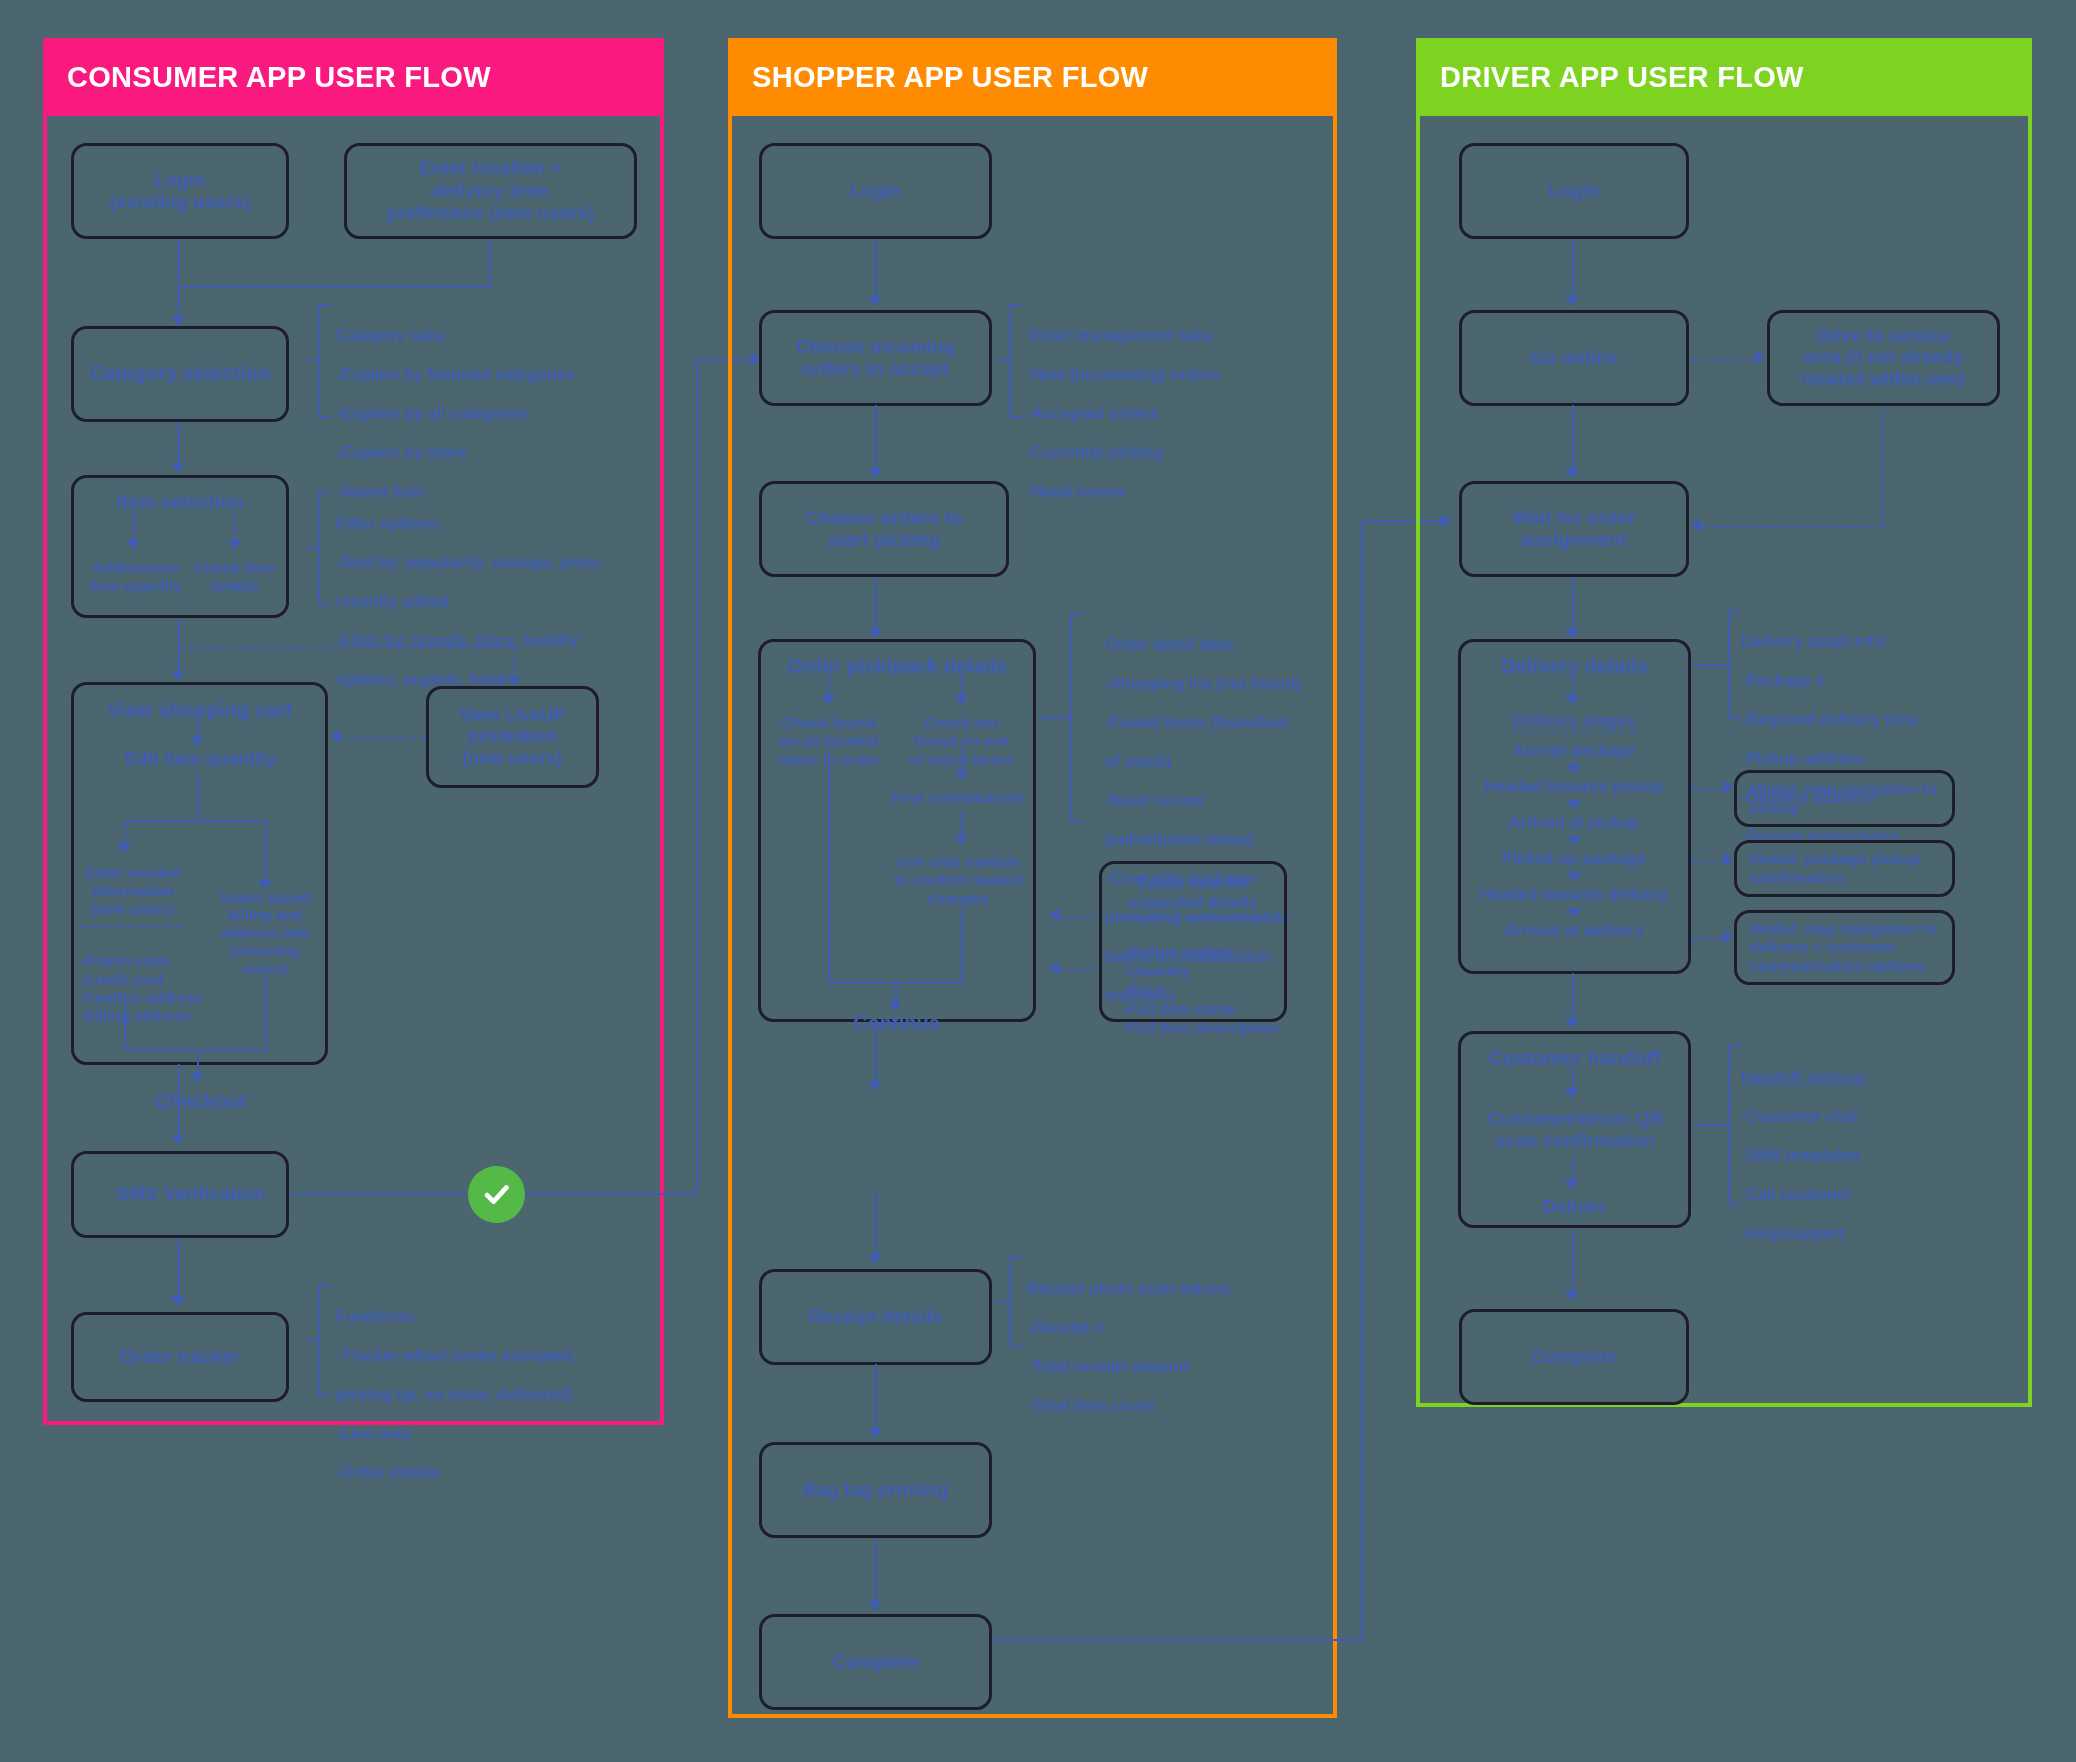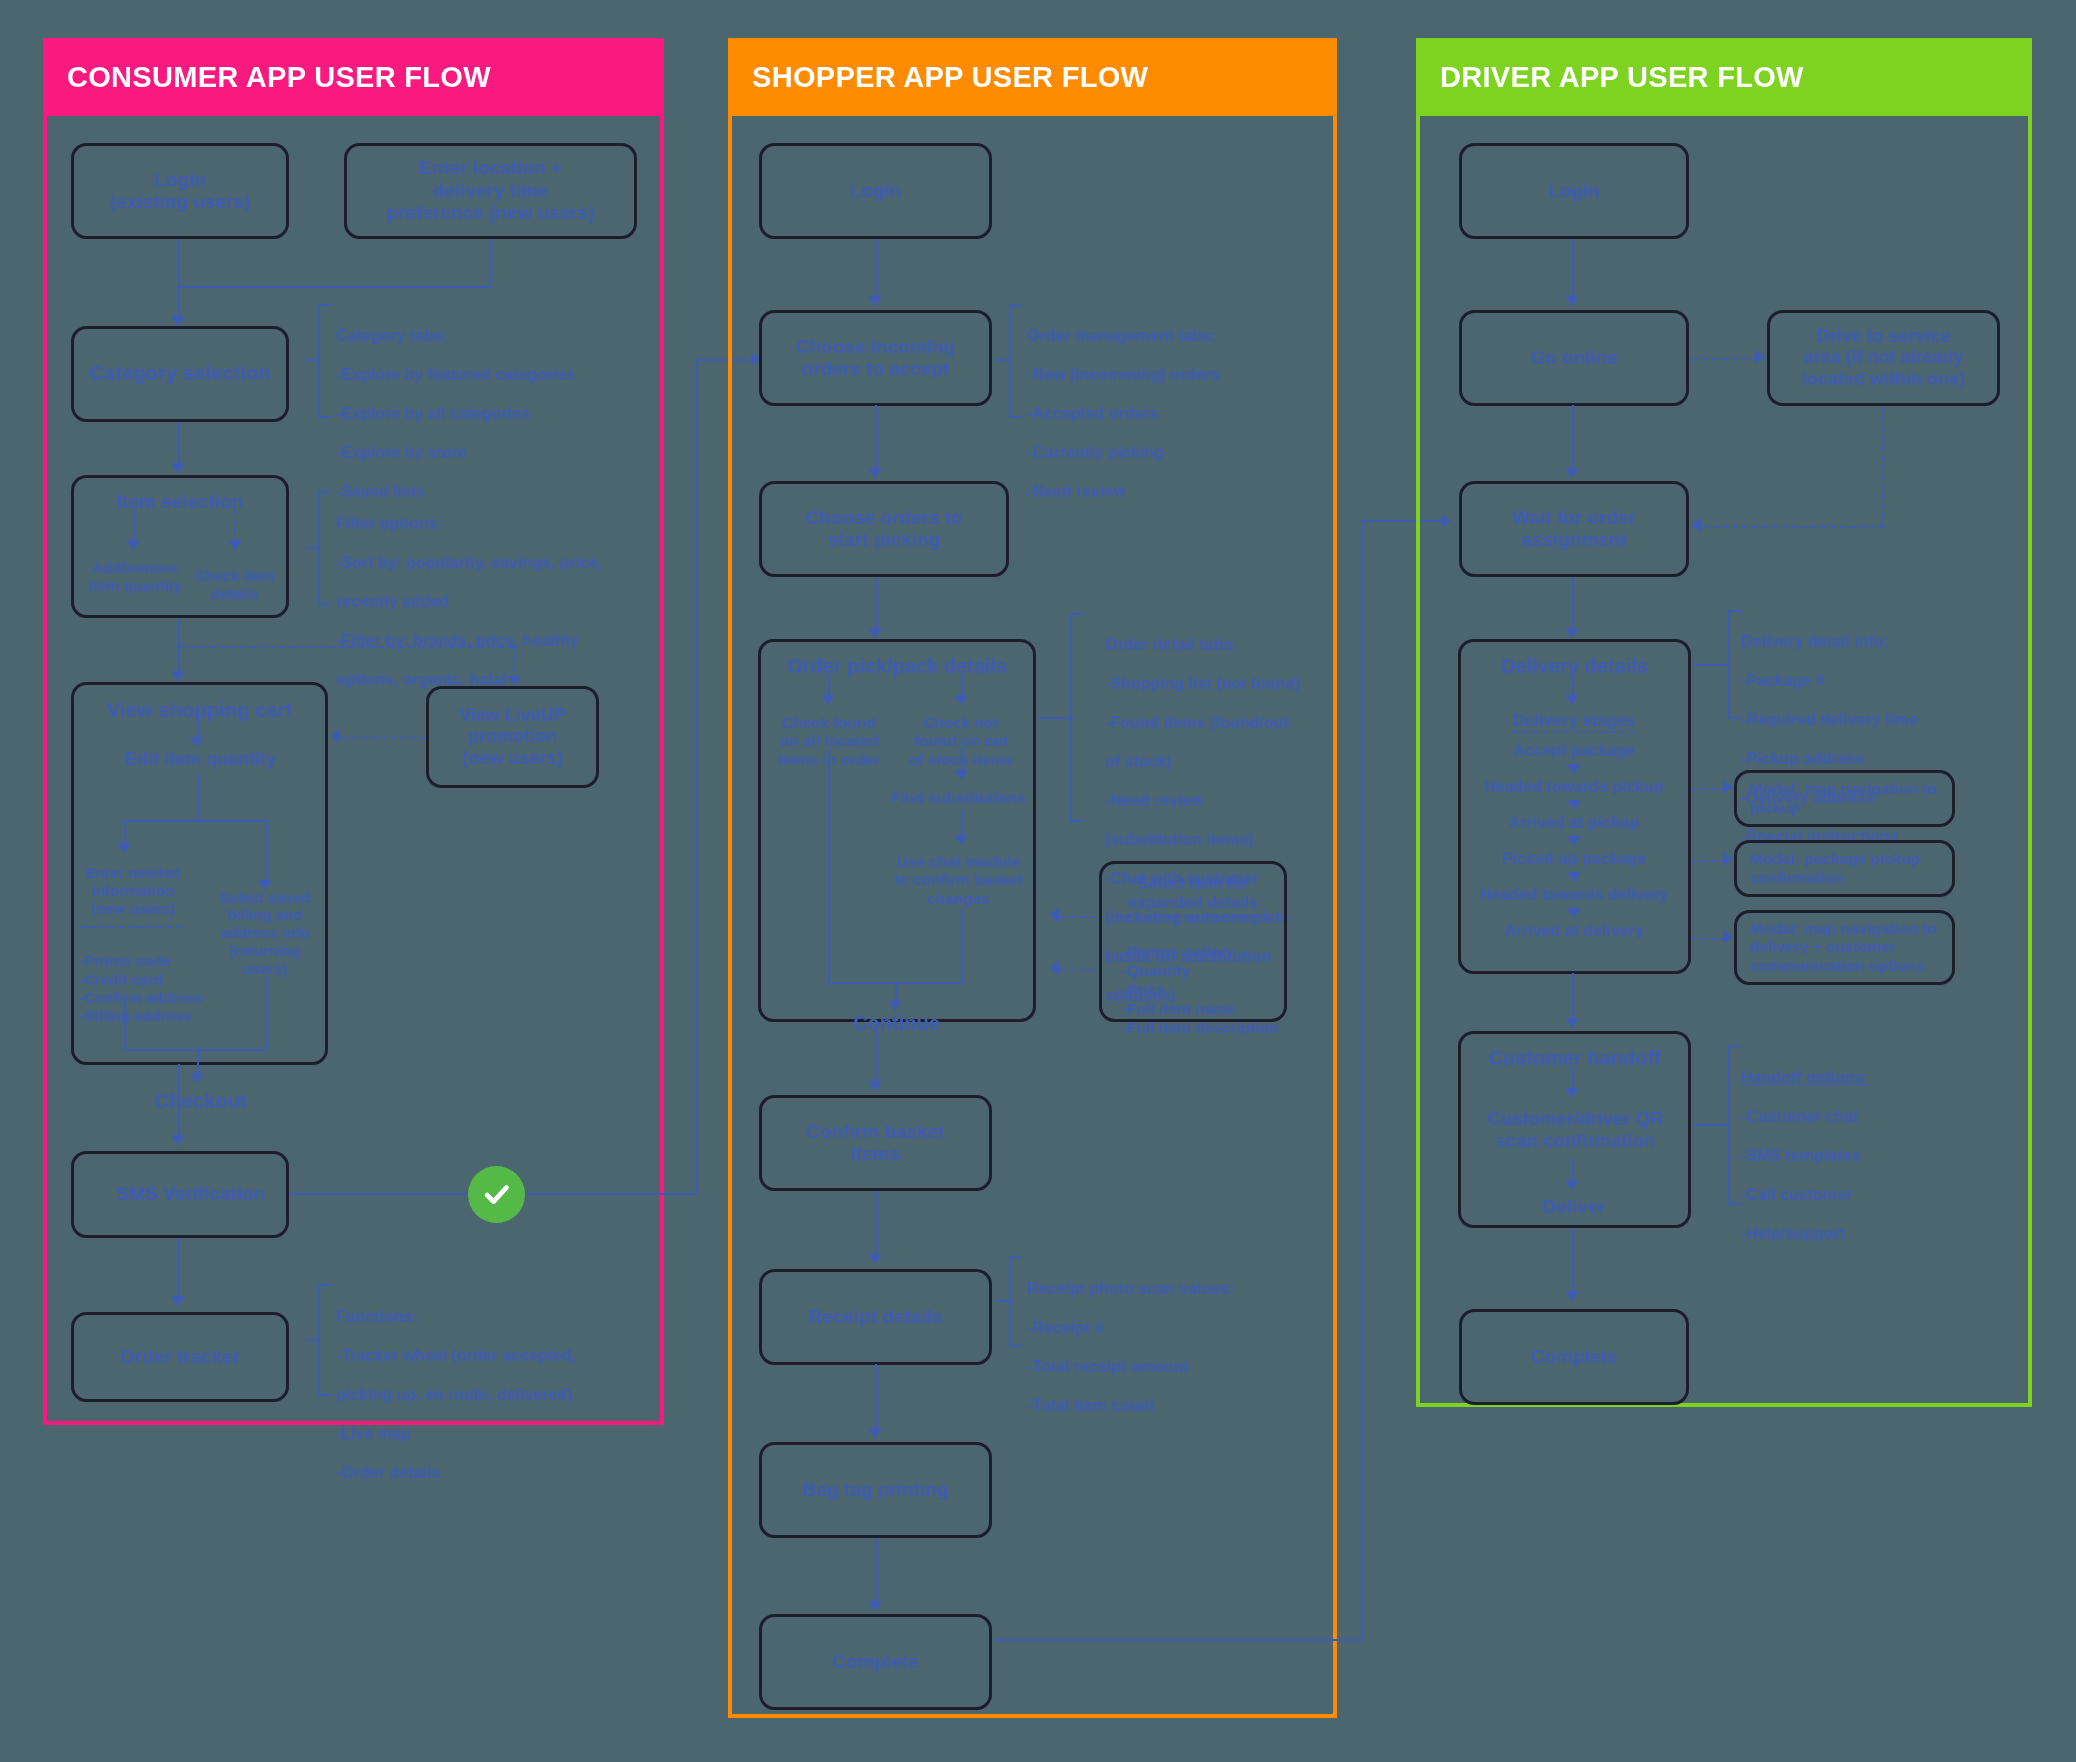--- a/index.html
+++ b/index.html
@@ -88,21 +88,21 @@
     <span>Item selection</span>
   </div>
   <div class="ln lnv" style="left:133px;top:509px;height:36px;"></div>
   <div class="arrow-d" style="left:126px;top:540px;"></div>
   <div class="dashv" style="left:234px;top:509px;height:35px;"></div>
   <div class="arrow-d" style="left:228px;top:540px;"></div>
   <div class="ntext" style="left:77px;top:553px;width:117px;height:48px;font-size:15px;">
     <span style="white-space:pre-line;">Add/remove
 item quantity</span>
   </div>
-  <div class="ntext" style="left:179px;top:553px;width:111px;height:48px;font-size:15px;margin-top:8px;">
+  <div class="ntext" style="left:179px;top:553px;width:111px;height:48px;font-size:15px;">
     <span style="white-space:pre-line;">Check item
 details</span>
   </div>
 
   <div class="brack" style="left:318px;top:491px;width:13px;height:114px;"></div>
   <div class="brack-stub" style="left:306px;top:547px;width:13px;"></div>
   <div class="anno" style="left:336px;top:494px;width:299px;font-size:16px;">
     <span style="display:block;">Filter options:</span>
     <span style="display:block;">-Sort by: popularity, savings, price,</span>
     <span style="display:block;">recently added</span>
@@ -308,24 +308,20 @@
 -Full item name
 -Full item description</span>
   </div>
   <div class="dashh" style="left:1059px;top:916px;width:37px;"></div>
   <div class="arrow-l" style="left:1049px;top:908px;"></div>
   <div class="dashh" style="left:1059px;top:969px;width:37px;"></div>
   <div class="arrow-l" style="left:1049px;top:961px;"></div>
 
   <div class="ln lnv" style="left:875px;top:1021px;height:66px;"></div>
   <div class="arrow-d" style="left:868px;top:1081px;"></div>
-  <div class="node" style="left:759px;top:1095px;width:233px;height:96px;font-size:19px;">
-    <span style="white-space:pre-line;">Confirm basket
-items</span>
-  </div>
 
   <div class="ln lnv" style="left:875px;top:1191px;height:69px;"></div>
   <div class="arrow-d" style="left:868px;top:1254px;"></div>
   <div class="node" style="left:759px;top:1269px;width:233px;height:96px;font-size:19px;">
     <span>Receipt details</span>
   </div>
 
   <div class="brack" style="left:1009px;top:1256px;width:13px;height:91px;"></div>
   <div class="brack-stub" style="left:996px;top:1300px;width:14.3px;"></div>
   <div class="anno" style="left:1027px;top:1259px;width:281px;font-size:16px;">

